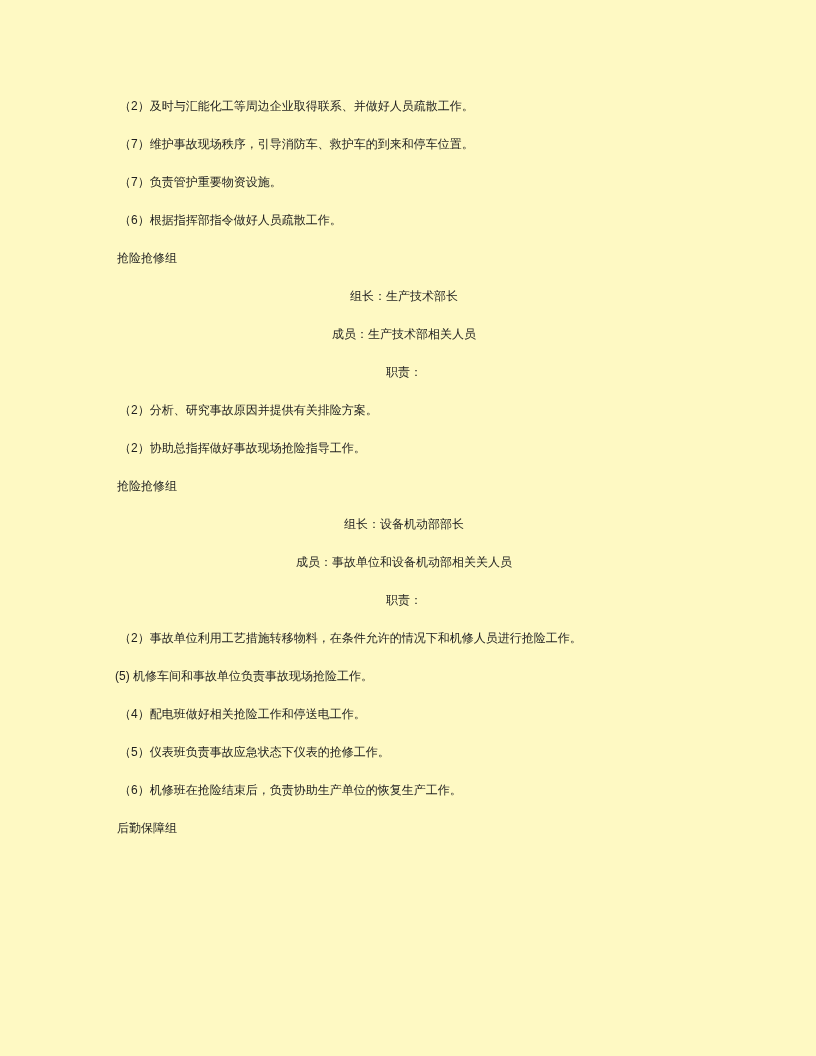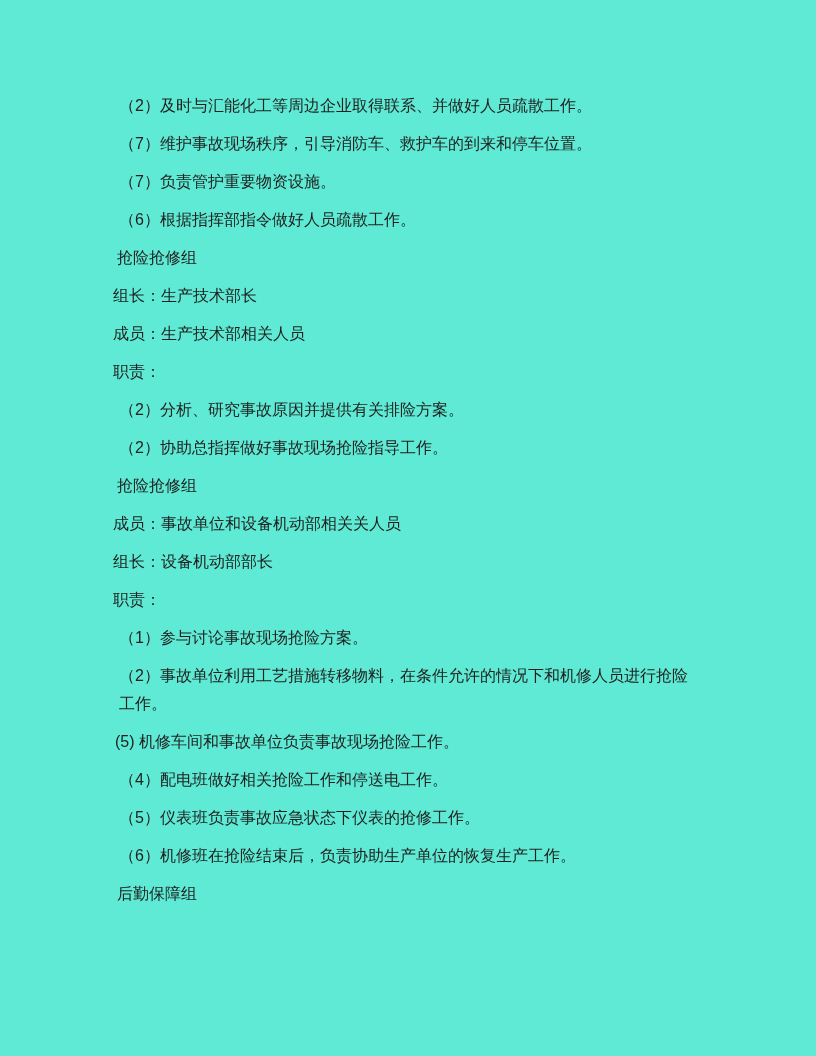--- a/index.html
+++ b/index.html
@@ -5,58 +5,57 @@
   html, body {
     margin: 0;
     padding: 0;
     background: #ffffff;
   }
   .page {
     position: relative;
     width: 816px;
     height: 1056px;
     margin: 0 auto;
-    background: #5eead4;
+    background: #fef9c3;
     box-sizing: border-box;
     padding: 92px 121px 0 113px;
     overflow: hidden;
     font-family: "Liberation Sans", "DejaVu Sans", sans-serif;
-    font-size: 16px;
+    font-size: 12px;
     line-height: 28px;
     color: #1f1f1f;
   }
   .para {
     margin: 0 0 10px 0;
     white-space: pre-wrap;
     word-break: break-all;
     text-align: left;
   }
   .para.num   { padding-left: 6px; }  
   .para.numhw { padding-left: 2px; }  
   .para.head  { padding-left: 4px; }  
-  .para.field { padding-left: 0; }    
+  .para.field { padding-left: 0; text-align: center; }    
 </style>
 </head>
 <body>
 
 <div class="page">
   <p class="para num">（2）及时与汇能化工等周边企业取得联系、并做好人员疏散工作。</p>
   <p class="para num">（7）维护事故现场秩序，引导消防车、救护车的到来和停车位置。</p>
   <p class="para num">（7）负责管护重要物资设施。</p>
   <p class="para num">（6）根据指挥部指令做好人员疏散工作。</p>
   <p class="para head">抢险抢修组</p>
   <p class="para field">组长：生产技术部长</p>
   <p class="para field">成员：生产技术部相关人员</p>
   <p class="para field">职责：</p>
   <p class="para num">（2）分析、研究事故原因并提供有关排险方案。</p>
   <p class="para num">（2）协助总指挥做好事故现场抢险指导工作。</p>
   <p class="para head">抢险抢修组</p>
+  <p class="para field">组长：设备机动部部长</p>
   <p class="para field">成员：事故单位和设备机动部相关关人员</p>
-  <p class="para field">组长：设备机动部部长</p>
   <p class="para field">职责：</p>
-  <p class="para num">（1）参与讨论事故现场抢险方案。</p>
   <p class="para num">（2）事故单位利用工艺措施转移物料，在条件允许的情况下和机修人员进行抢险工作。</p>
   <p class="para numhw">(5) 机修车间和事故单位负责事故现场抢险工作。</p>
   <p class="para num">（4）配电班做好相关抢险工作和停送电工作。</p>
   <p class="para num">（5）仪表班负责事故应急状态下仪表的抢修工作。</p>
   <p class="para num">（6）机修班在抢险结束后，负责协助生产单位的恢复生产工作。</p>
   <p class="para head">后勤保障组</p>
 </div>
 
 </body></html>

